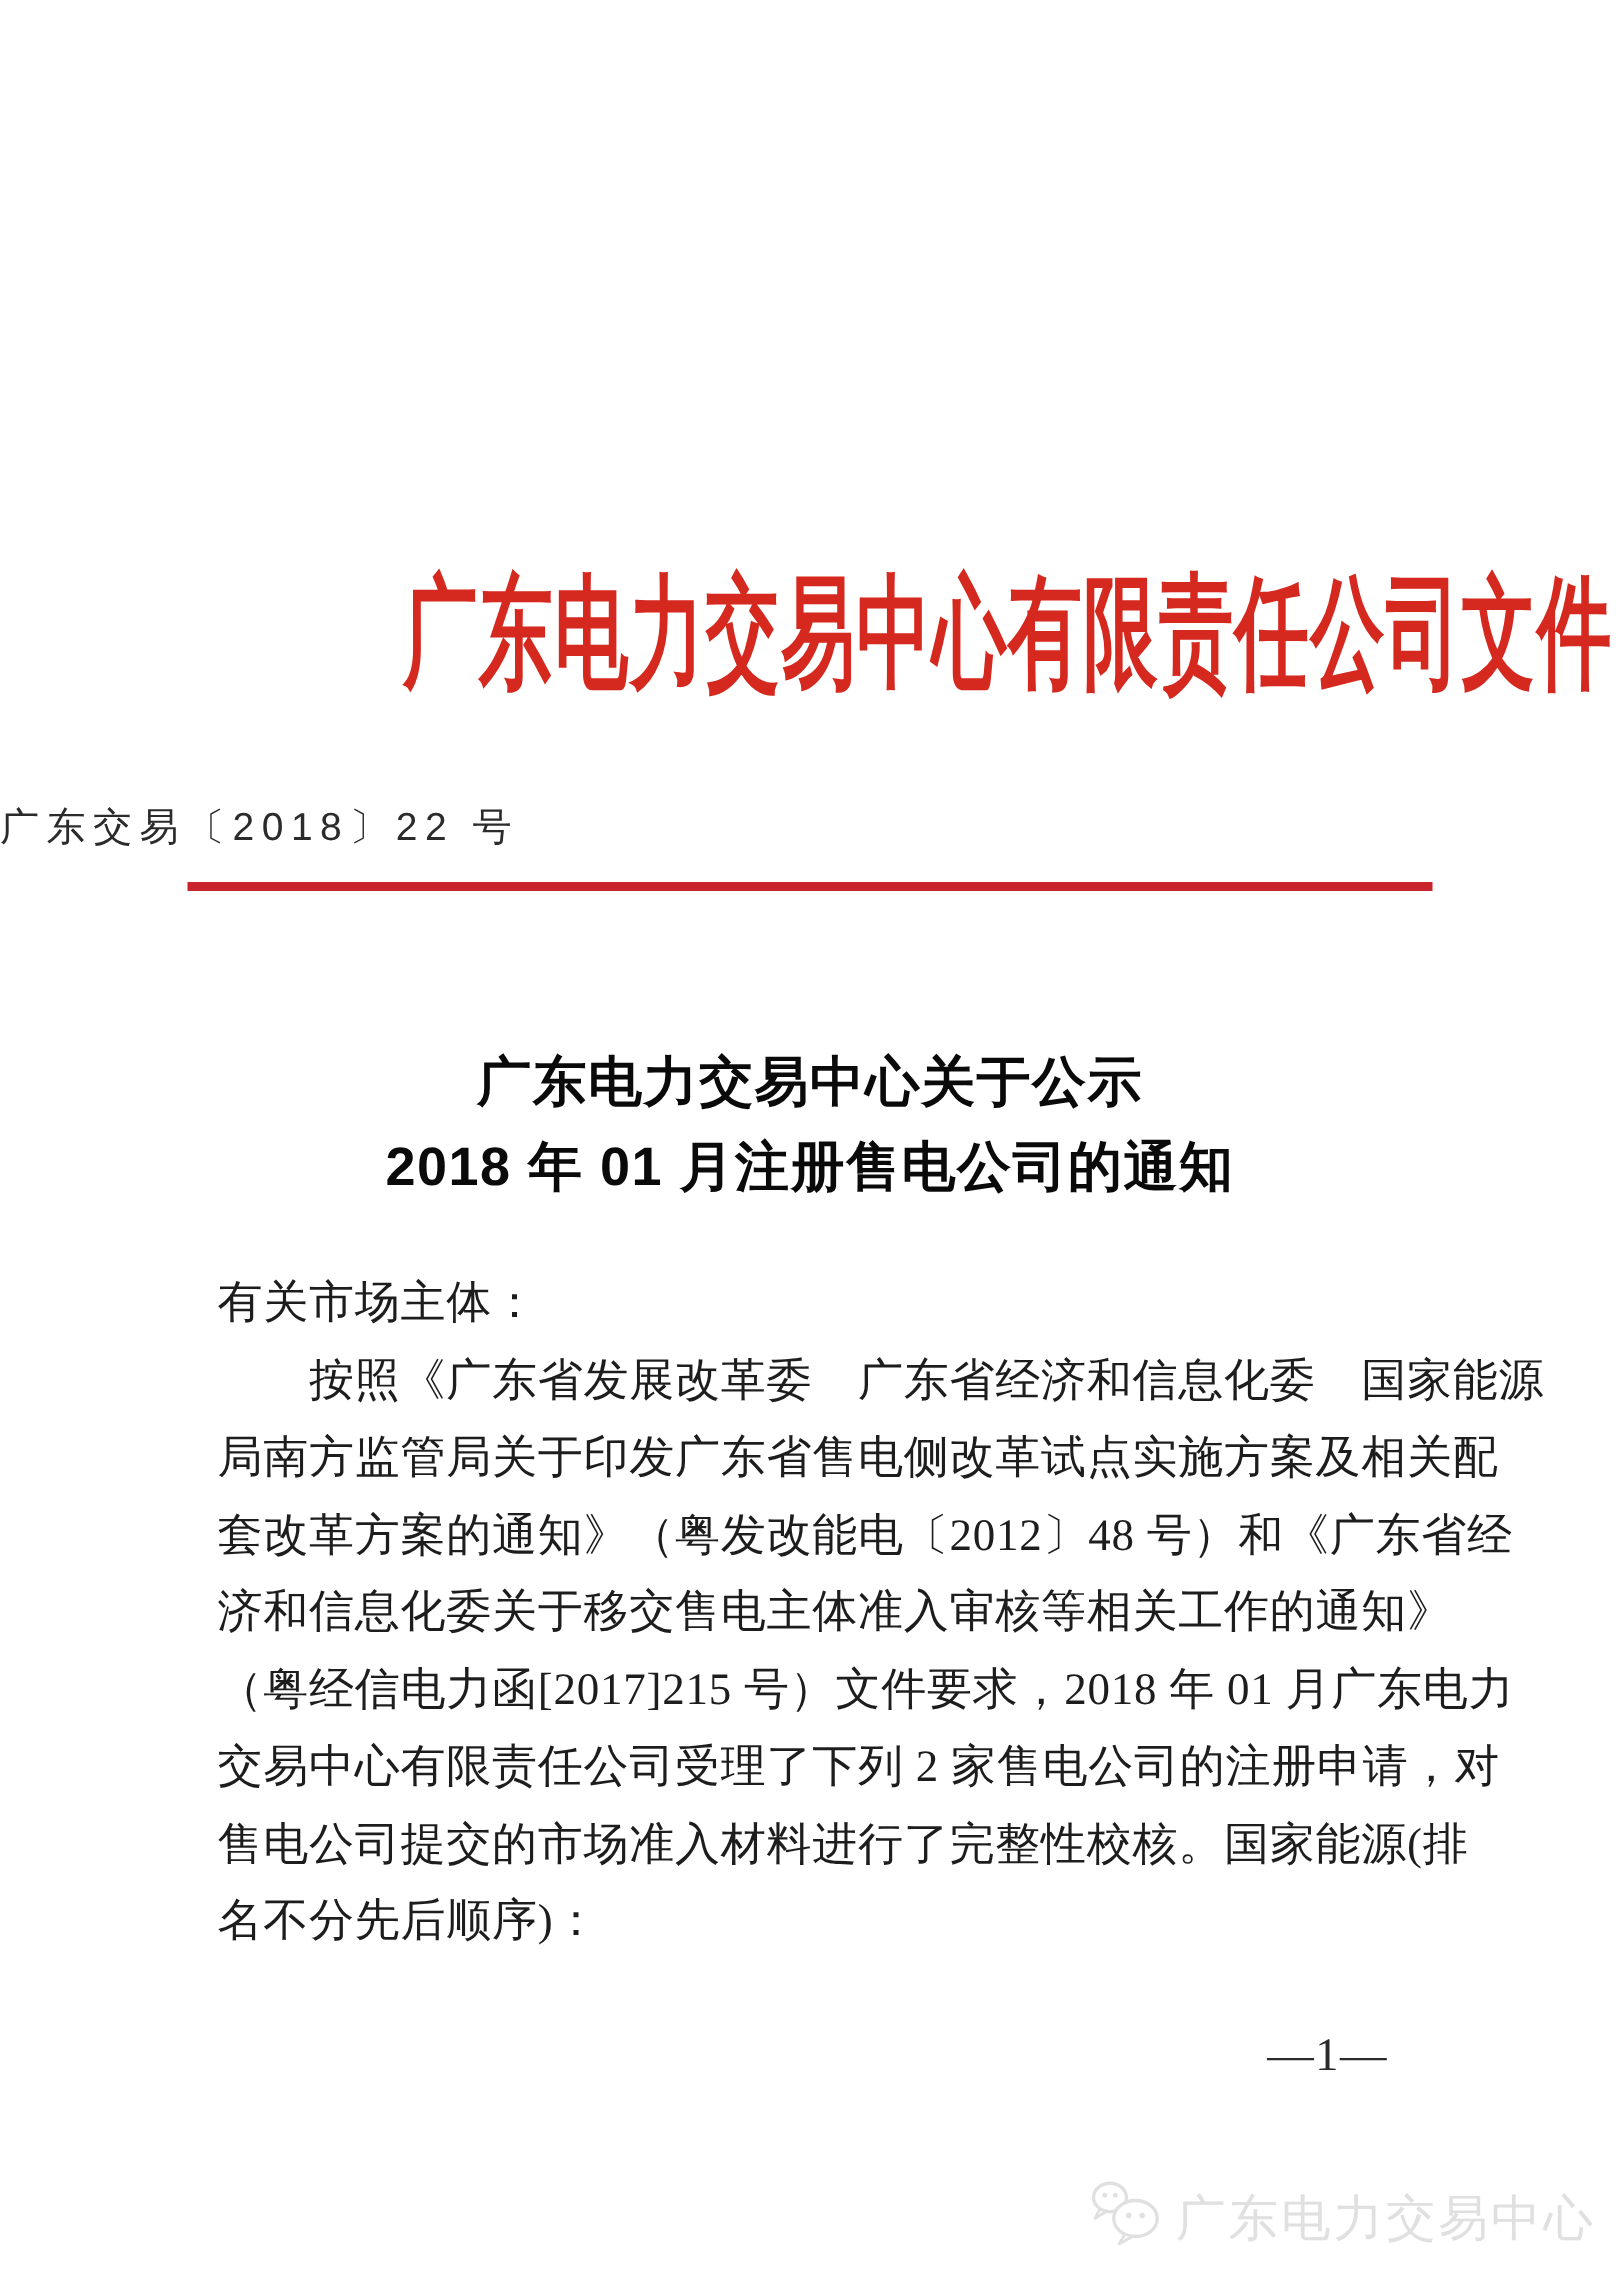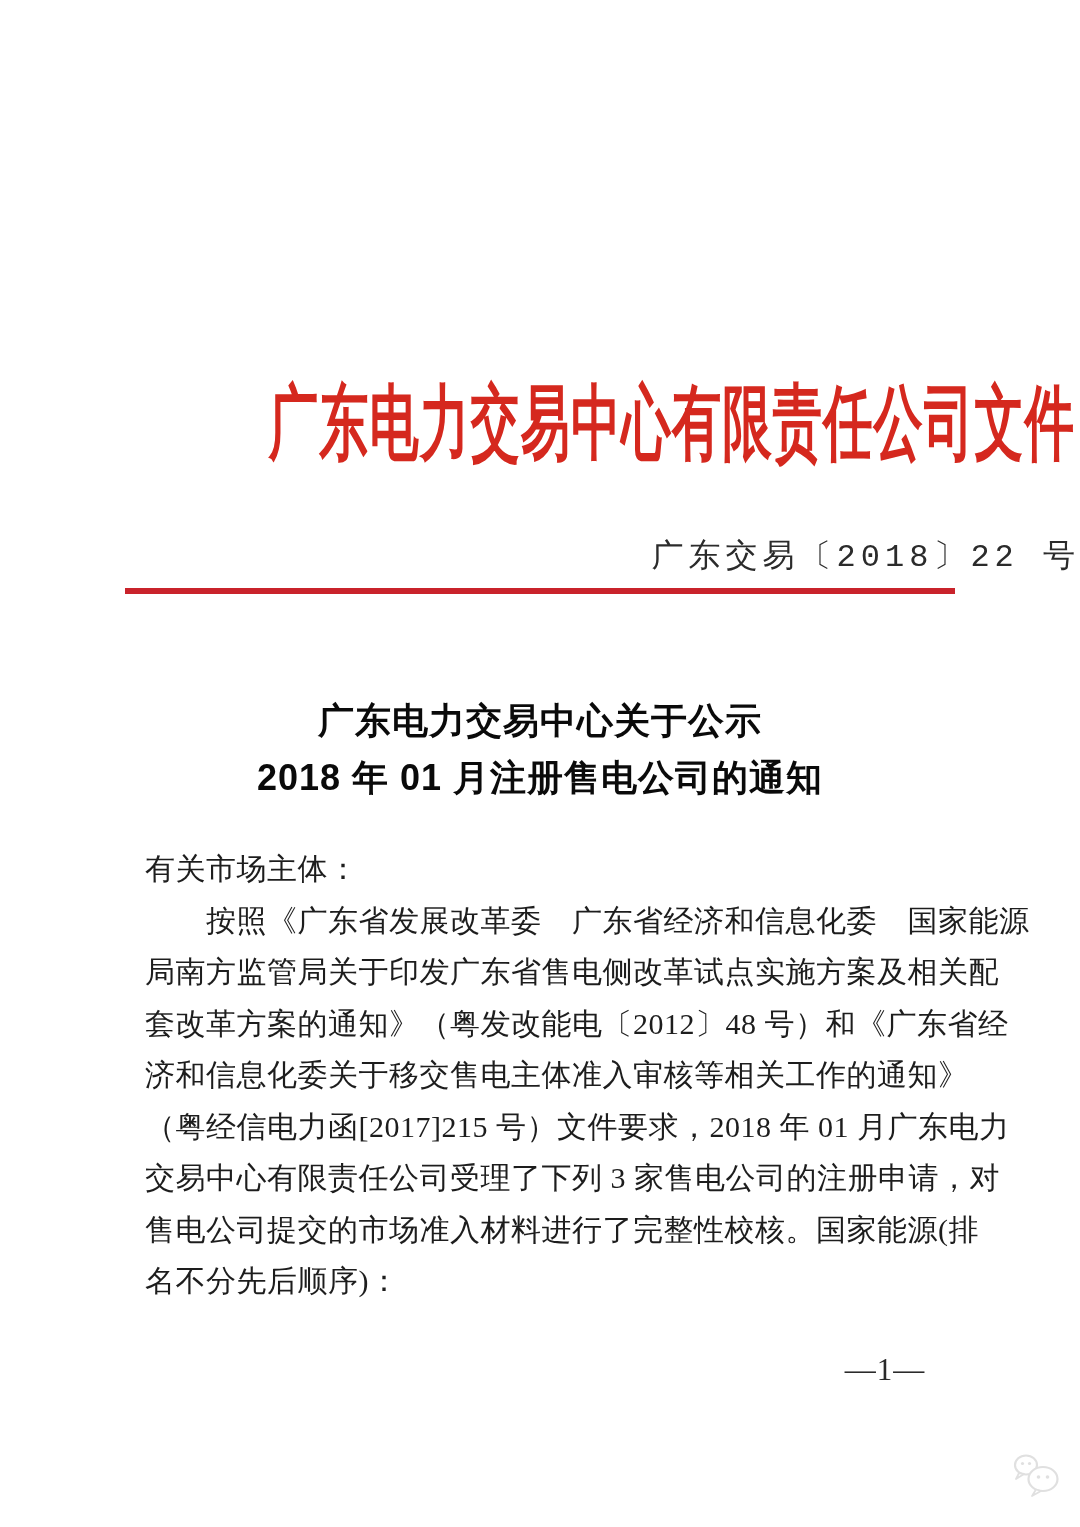--- a/index.html
+++ b/index.html
@@ -37,23 +37,23 @@
     transform-origin: center top;
     letter-spacing: 2px;
   }
 
   
   .doc-number {
     position: absolute;
     top: 534px;
     left: 0;
     width: 100%;
-    text-align: right;
-    font-family: Liberation Mono, monospace;
-    font-size: 32px;
+    text-align: left;
+    font-family: Liberation Sans, sans-serif;
+    font-size: 26px;
     letter-spacing: 5px;
     color: #2b2b2b;
   }
 
   
   .red-rule {
     position: absolute;
     top: 588px;
     left: 125px;
     width: 830px;
@@ -143,21 +143,21 @@
     <div>2018 年 01 月注册售电公司的通知</div>
   </div>
 
   <div class="body-text">
     <div class="body-line">有关市场主体：</div>
     <div class="body-line">　　按照《广东省发展改革委　广东省经济和信息化委　国家能源</div>
     <div class="body-line">局南方监管局关于印发广东省售电侧改革试点实施方案及相关配</div>
     <div class="body-line">套改革方案的通知》（粤发改能电〔2012〕48 号）和《广东省经</div>
     <div class="body-line">济和信息化委关于移交售电主体准入审核等相关工作的通知》</div>
     <div class="body-line">（粤经信电力函[2017]215 号）文件要求，2018 年 01 月广东电力</div>
-    <div class="body-line">交易中心有限责任公司受理了下列 3 家售电公司的注册申请，对</div>
+    <div class="body-line">交易中心有限责任公司受理了下列 2 家售电公司的注册申请，对</div>
     <div class="body-line">售电公司提交的市场准入材料进行了完整性校核。国家能源(排</div>
     <div class="body-line">名不分先后顺序)：</div>
   </div>
 
   <div class="page-number">—1—</div>
 
   <div class="footer-watermark">
     <span class="wm-logo">
       <svg width="52" height="50" viewBox="0 0 52 50" xmlns="http://www.w3.org/2000/svg">
 
@@ -165,15 +165,16 @@
         <path d="M7 21 L4 27 L12 22 Z" fill="#ffffff" stroke="#e0e0e0" stroke-width="1.8" stroke-linejoin="round"></path>
         <circle cx="10.5" cy="11.5" r="1.6" fill="#e0e0e0"></circle>
         <circle cx="17.5" cy="11.5" r="1.6" fill="#e0e0e0"></circle>
 
         <ellipse cx="31" cy="27" rx="14.5" ry="12" fill="#ffffff" stroke="#e0e0e0" stroke-width="2.2"></ellipse>
         <path d="M24 37.5 L20 44 L29 39 Z" fill="#ffffff" stroke="#e0e0e0" stroke-width="1.8" stroke-linejoin="round"></path>
         <circle cx="26.5" cy="25" r="1.8" fill="#e0e0e0"></circle>
         <circle cx="35.5" cy="25" r="1.8" fill="#e0e0e0"></circle>
       </svg>
     </span>
+    <span class="wm-text">广东电力交易中心</span>
   </div>
 
 </div>
 
 </body></html>

